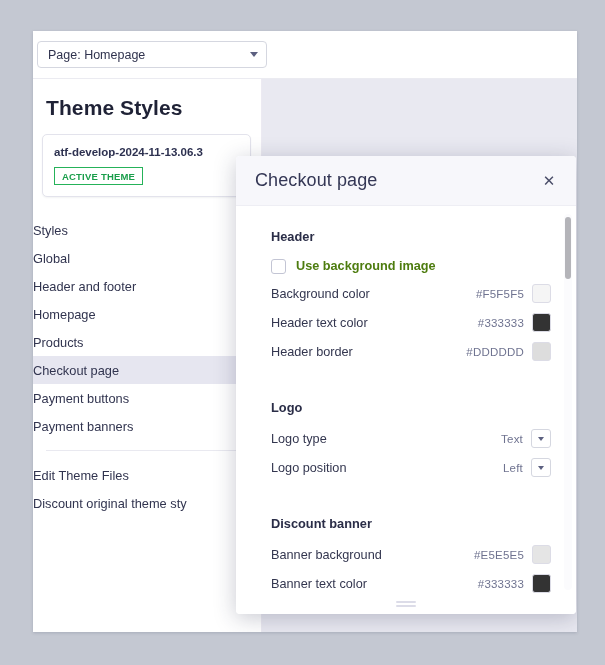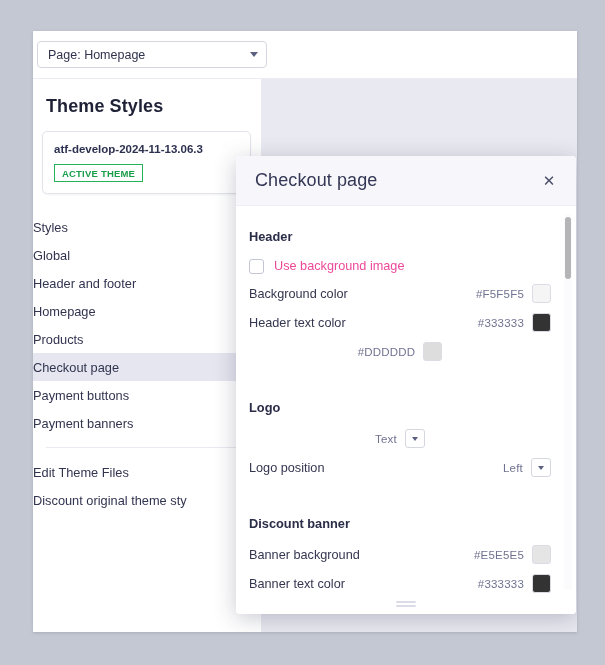--- a/index.html
+++ b/index.html
@@ -82,21 +82,21 @@
   }
   .content-area {
     position: absolute;
     left: 229px; top: 0;
     right: 0; bottom: 0;
     background: #e9e9f1;
   }
 
   
   .panel-title {
-    font-size: 18px;
+    font-size: 21px;
     font-weight: bold;
     color: #1f2236;
     margin: 17px 0 0 13px;
     letter-spacing: .1px;
   }
   .theme-card {
     margin: 14px 10px 0 9px;
     background: #ffffff;
     border: 1px solid #e3e3ec;
     border-radius: 5px;
@@ -179,21 +179,21 @@
     cursor: pointer;
     line-height: 1;
   }
 
   .modal-body {
     position: absolute;
     left: 0; top: 50px;
     right: 0; bottom: 18px;
     background: #ffffff;
     overflow: hidden;
-    padding: 23px 25px 0 13px;
+    padding: 23px 25px 0 35px;
   }
 
   .section-title {
     font-size: 12.8px;
     font-weight: bold;
     color: #2a2d47;
     margin-bottom: 9px;
   }
   .section-gap { height: 34px; }
 
@@ -206,29 +206,28 @@
   .checkbox {
     width: 15px; height: 15px;
     border: 1px solid #c3c5d4;
     border-radius: 3px;
     background: #fff;
     margin-right: 10px;
     flex: none;
   }
   .check-label {
     font-size: 12.7px;
-    font-weight: normal;
-    color: #ec4899;
+    font-weight: bold;
+    color: #4d7c0f;
   }
 
   .field-row {
     display: flex;
     align-items: center;
     height: 29px;
-    justify-content: center;
   }
   .field-label {
     font-size: 12.7px;
     color: #33364f;
     flex: 1;
     white-space: nowrap;
   }
   .field-value {
     font-size: 11.5px;
     color: #6f7390;
@@ -387,29 +386,31 @@
         <span class="swatch" style="background:#F5F5F5"></span>
       </div>
 
       <div class="field-row">
         <span class="field-label">Header text color</span>
         <span class="field-value">#333333</span>
         <span class="swatch" style="background:#333333"></span>
       </div>
 
       <div class="field-row">
+        <span class="field-label">Header border</span>
         <span class="field-value">#DDDDDD</span>
         <span class="swatch" style="background:#DDDDDD"></span>
       </div>
 
       <div class="section-gap"></div>
 
       <div class="section-title">Logo</div>
 
       <div class="field-row">
+        <span class="field-label">Logo type</span>
         <span class="field-value">Text</span>
         <span class="mini-select">
             <span class="caret"></span>
           </span>
       </div>
 
       <div class="field-row">
         <span class="field-label">Logo position</span>
         <span class="field-value">Left</span>
         <span class="mini-select">

